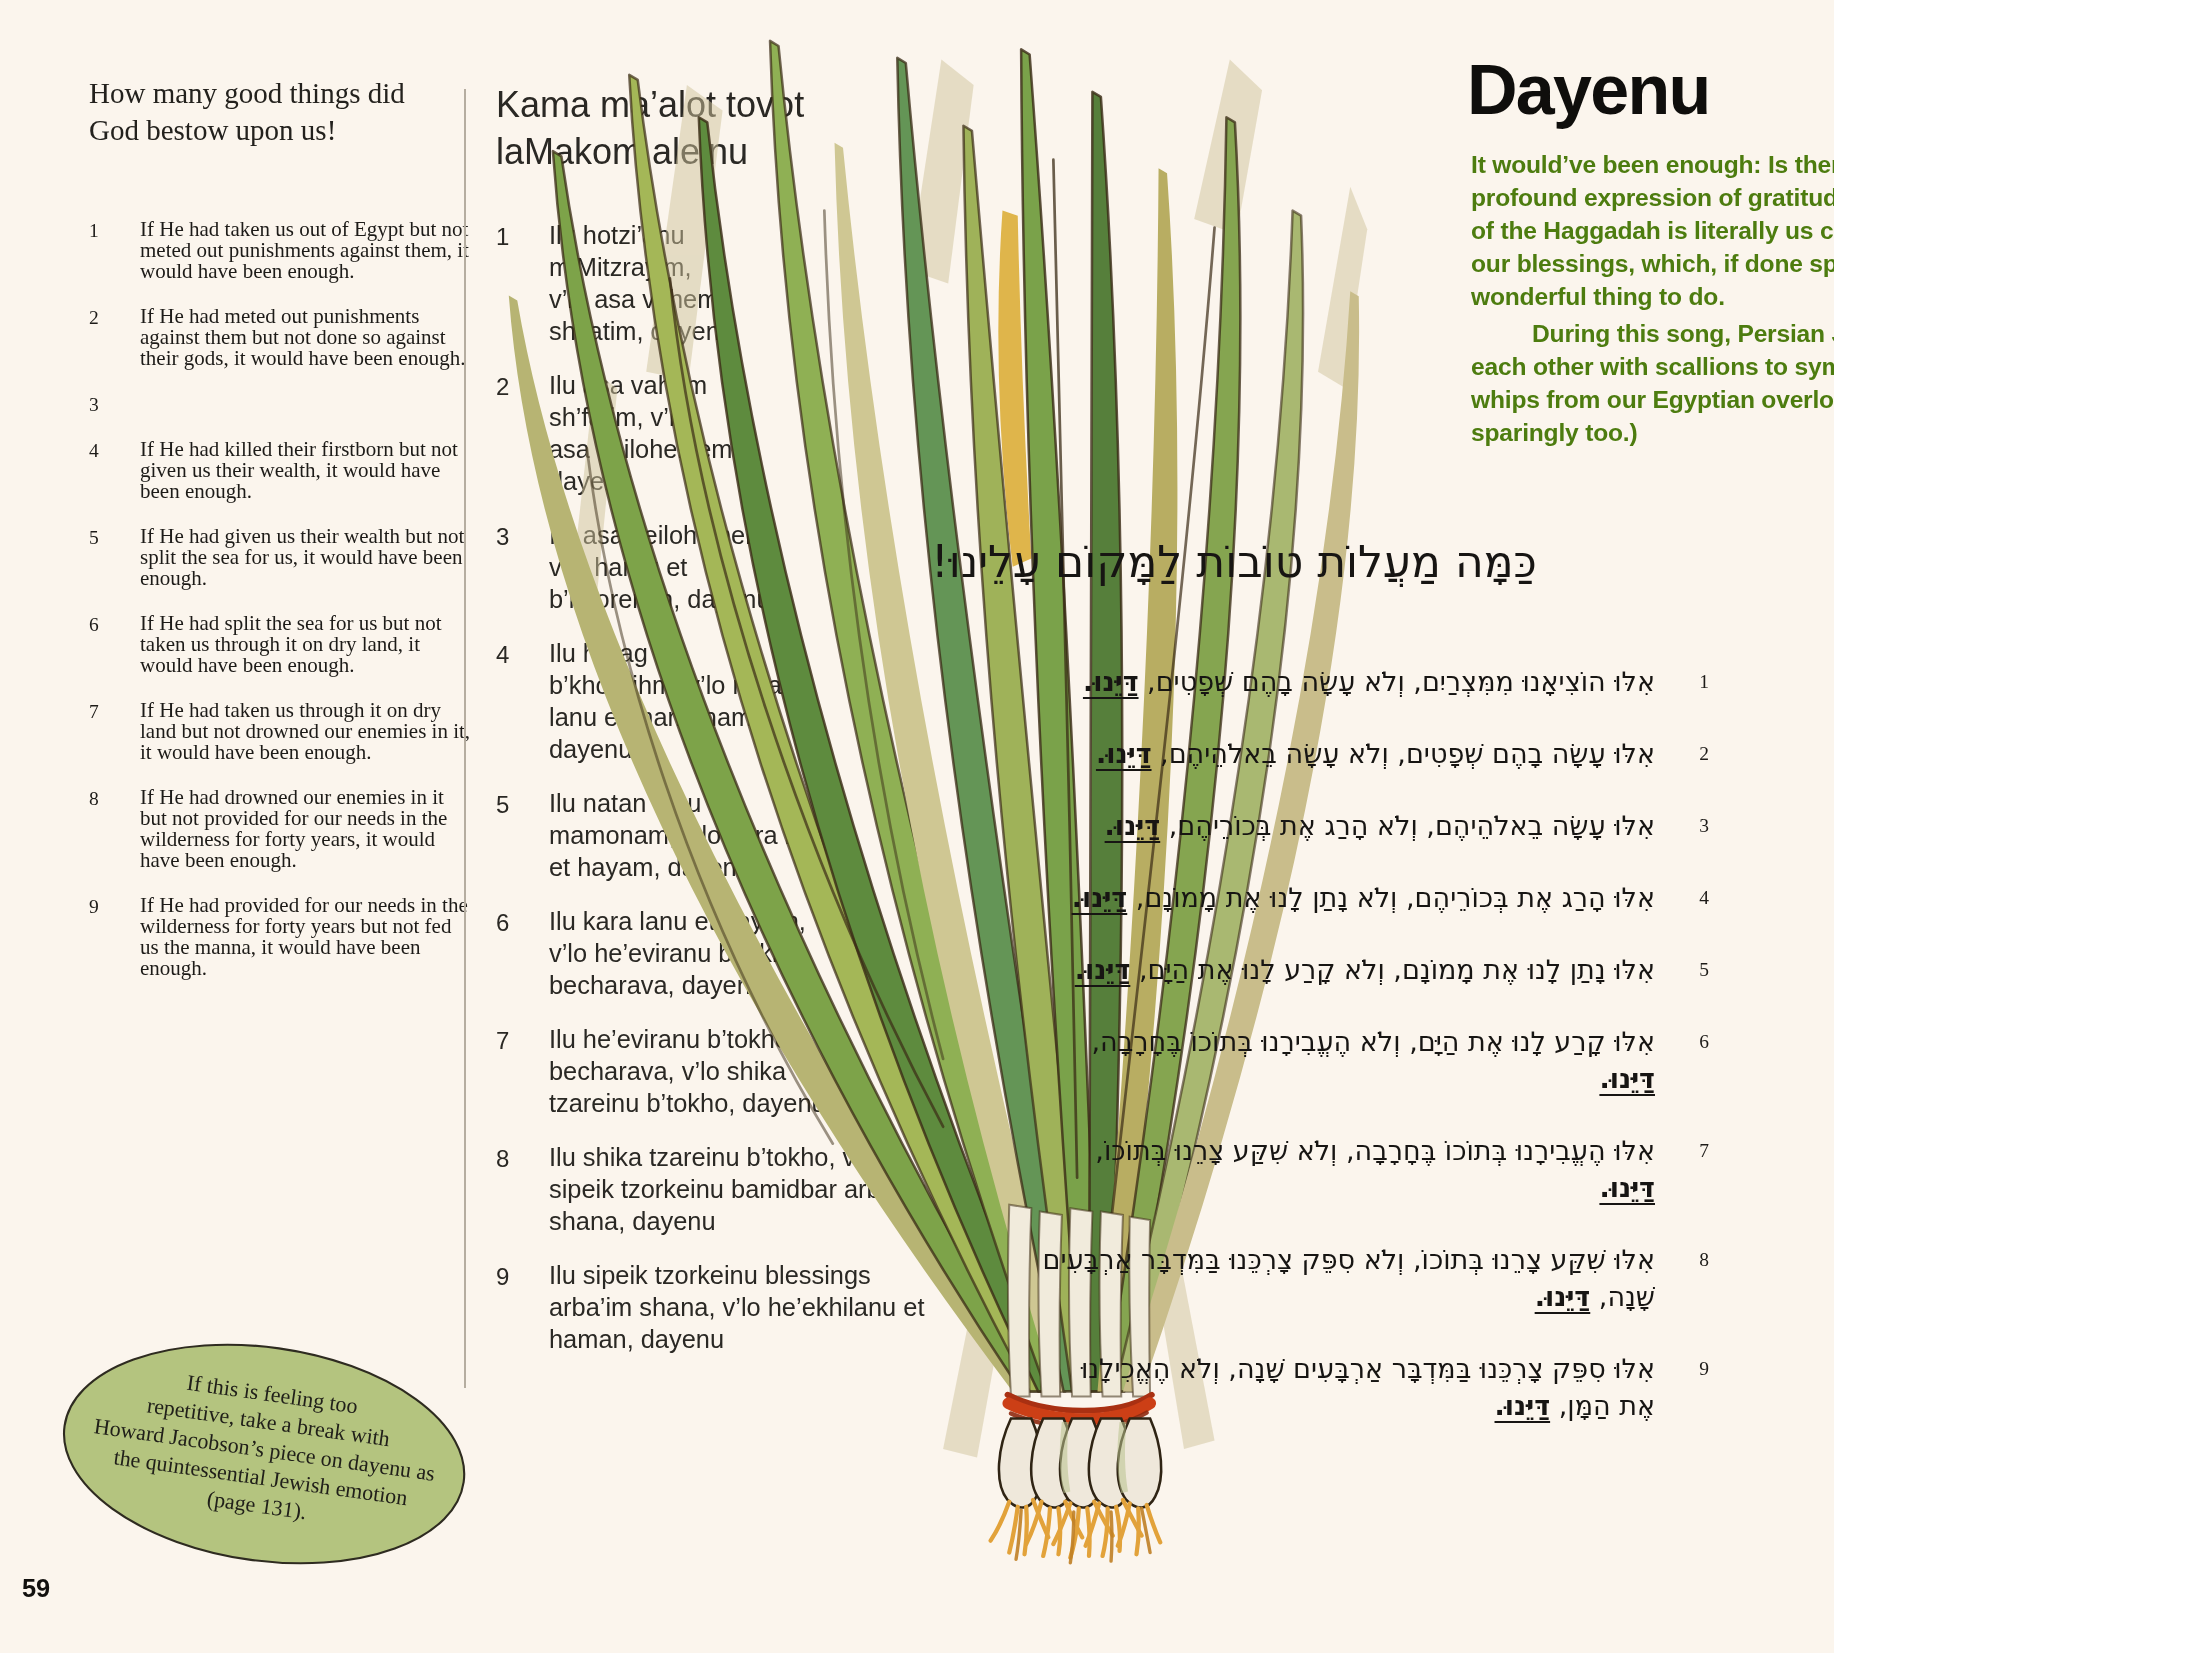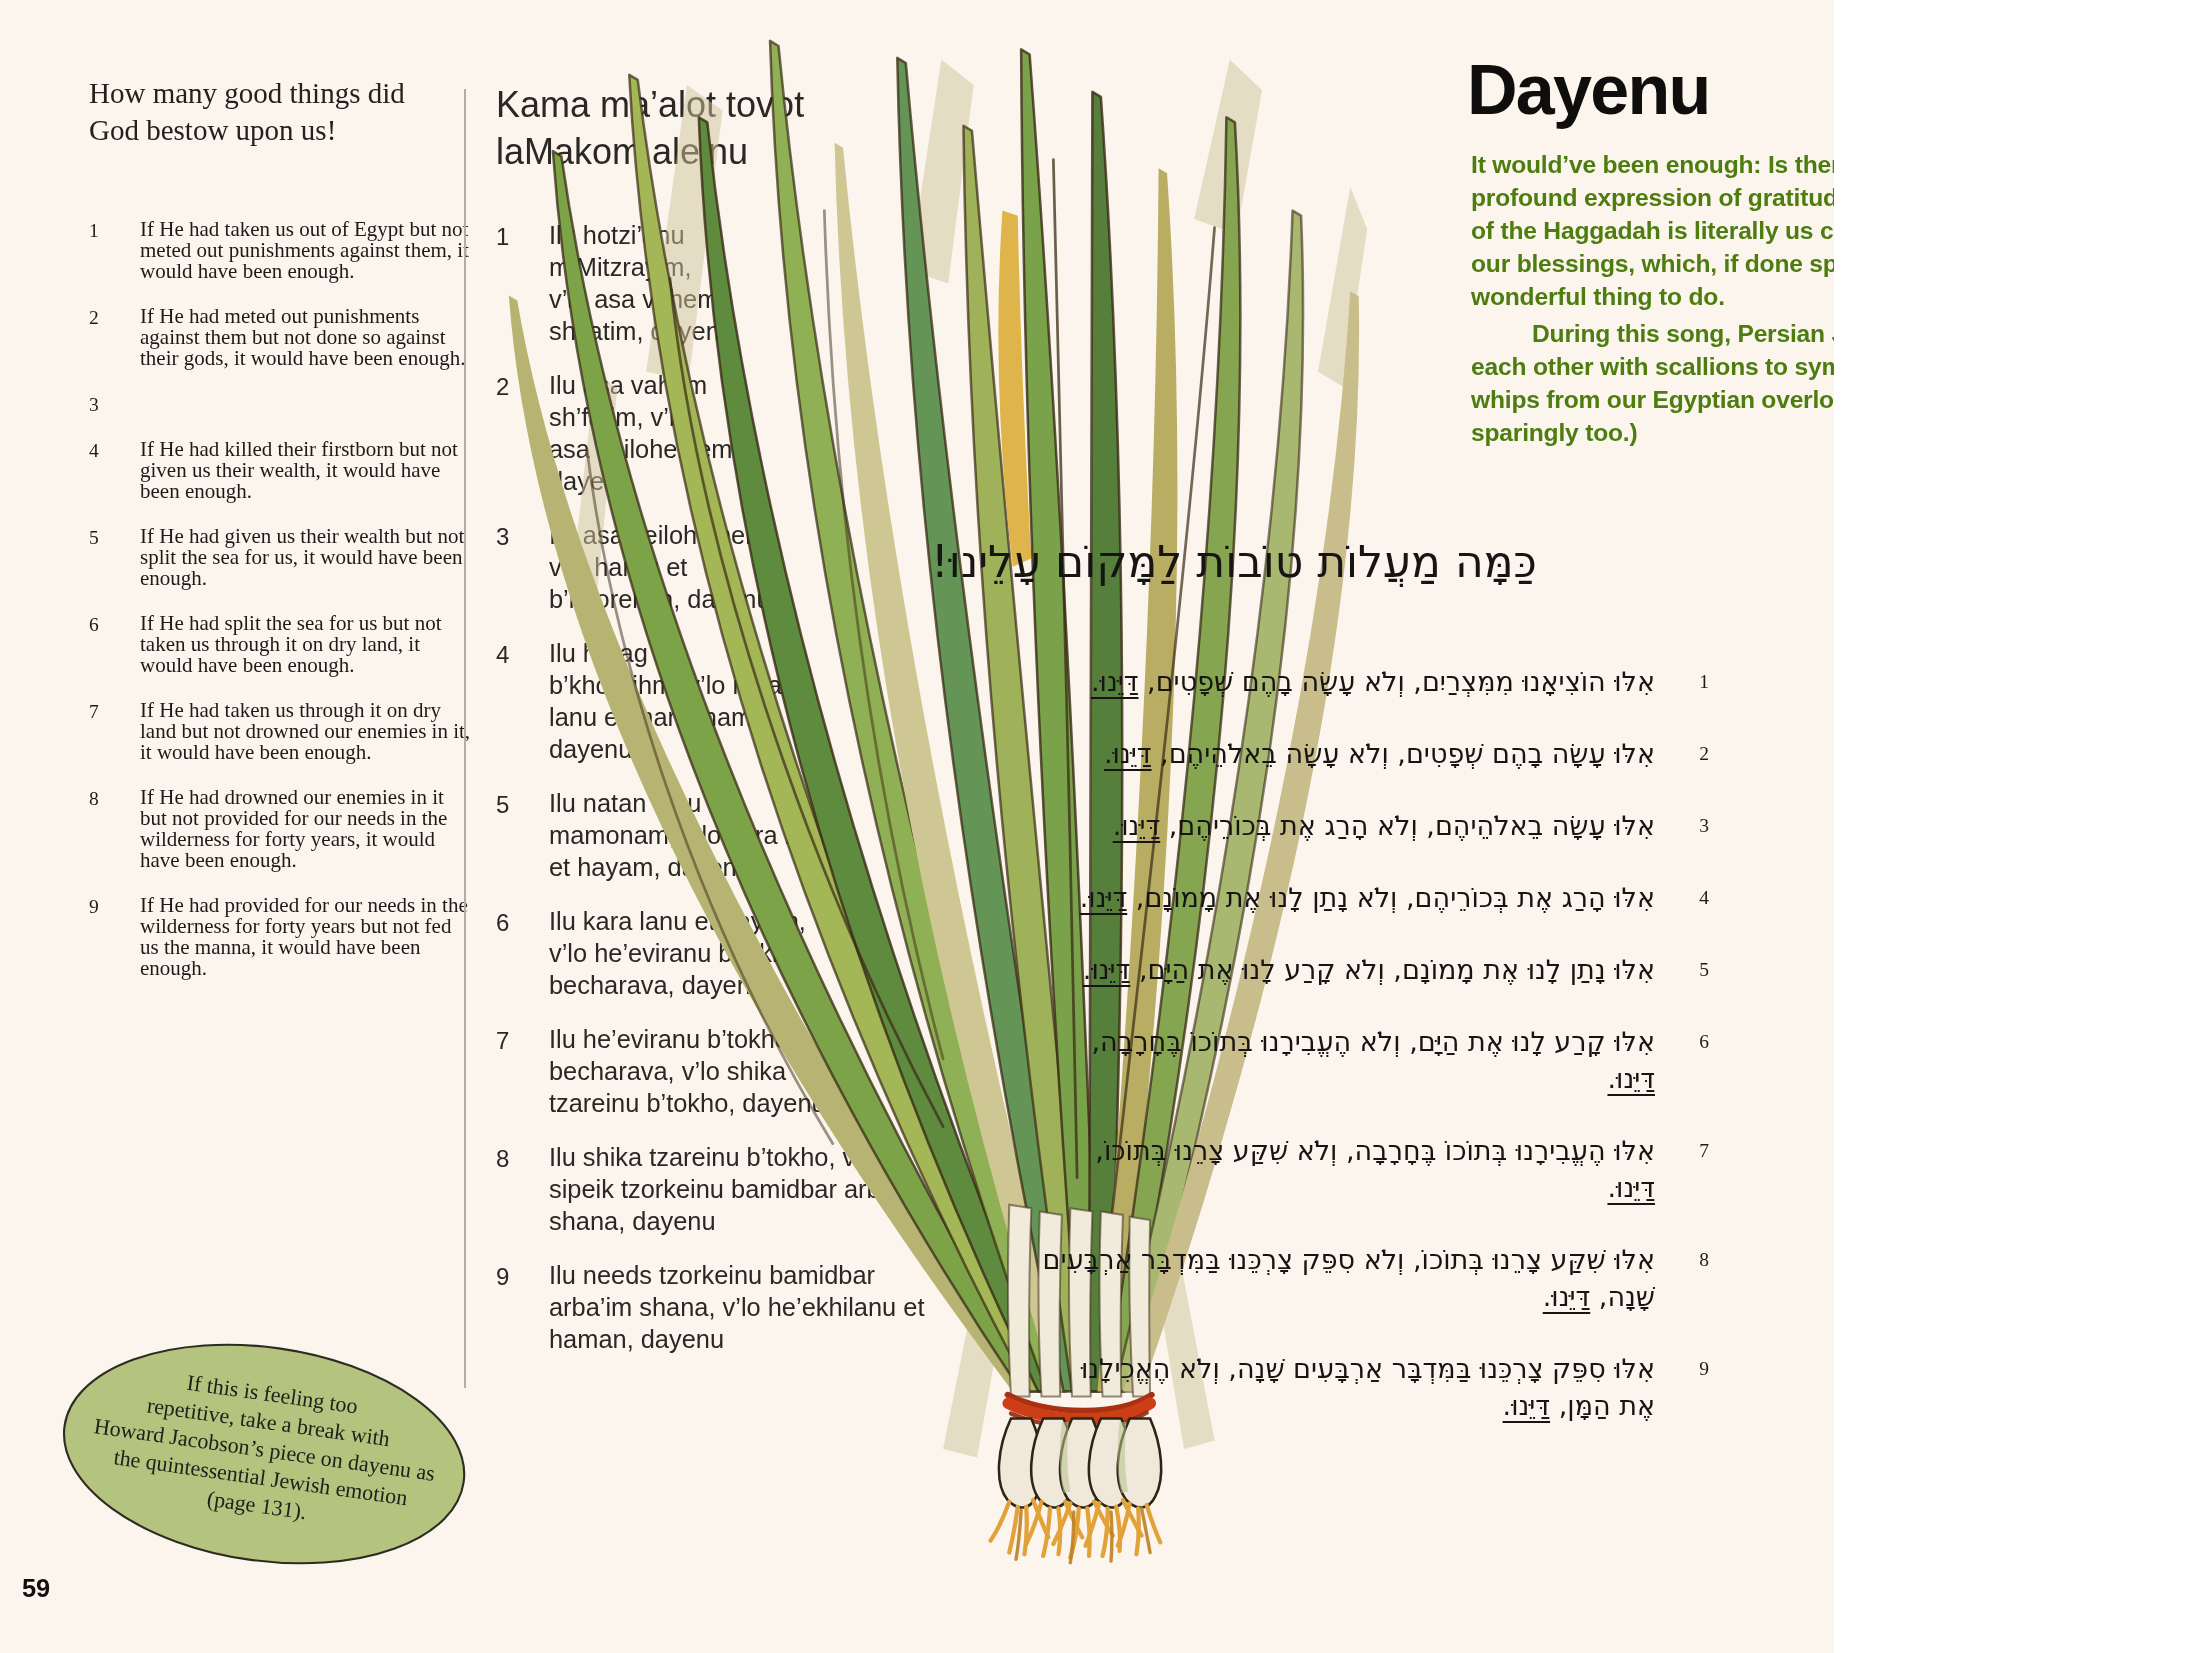--- a/index.html
+++ b/index.html
@@ -37,21 +37,21 @@
   .intro{margin:4px;width:594px;font:700 24.6px/33px "Liberation Sans",sans-serif;letter-spacing:-0.2px;color:#4d7c0f;}
   .intro.first{margin-top:18.7px;}
   .intro.indent{text-indent:61px;}
   .heb-head{position:absolute;right:140px;top:530px;width:763px;direction:rtl;text-align:left;
             font-family:"DejaVu Sans",sans-serif;font-size:44px;line-height:63px;color:#171513;}
   .heb-list{position:absolute;right:125px;top:663px;width:682px;direction:rtl;}
   .heb-row{display:grid;grid-template-columns:54px 1fr;margin:0 0 35px 0;}
   .heb-num{font:400 19.5px/37px "Liberation Serif",serif;text-align:right;padding-left:8.5px;color:#1d1b18;}
   .heb-text{font-family:"DejaVu Sans",sans-serif;font-size:27px;line-height:37px;
             text-align:right;white-space:pre-line;color:#171513;}
-  .dy{text-decoration:underline;text-decoration-thickness:1.7px;text-underline-offset:6px;}
+  .dy{text-decoration:underline;text-decoration-thickness:1.7px;text-underline-offset:6px;font-weight:bold;}
 
   
   .sidebar{position:absolute;left:2131px;top:0;width:74px;height:1654px;background:#f2cb6e;}
   .sidebar-label{position:absolute;left:20.4px;top:454px;writing-mode:vertical-rl;
                  font:700 23px/1 "Liberation Sans",sans-serif;letter-spacing:2.1px;color:#141210;}
   .pageno{position:absolute;font:700 25.4px/25.4px "Liberation Sans",sans-serif;color:#12100e;}
   .pageno-left{left:22px;top:1576px;}
   .pageno-right{left:32px;top:1576px;margin-top:12px;}
 
   
@@ -159,21 +159,21 @@
 tzareinu b’tokho, dayenu</span>
         </li>
       <li class="tr-item">
           <span class="tr-num">8</span>
           <span class="txt pre">Ilu shika tzareinu b’tokho, v’lo
 sipeik tzorkeinu bamidbar arba’im
 shana, dayenu</span>
         </li>
       <li class="tr-item">
           <span class="tr-num">9</span>
-          <span class="txt pre">Ilu needs tzorkeinu bamidbar
+          <span class="txt pre">Ilu sipeik tzorkeinu blessings
 arba’im shana, v’lo he’ekhilanu et
 haman, dayenu</span>
         </li>
     </ol>
   </section>
 
   <figure class="illus">
     <svg width="901" height="1571" viewBox="0 0 1062 1852" xmlns="http://www.w3.org/2000/svg">
 
       <g fill="#cfc49c" opacity="0.5">

